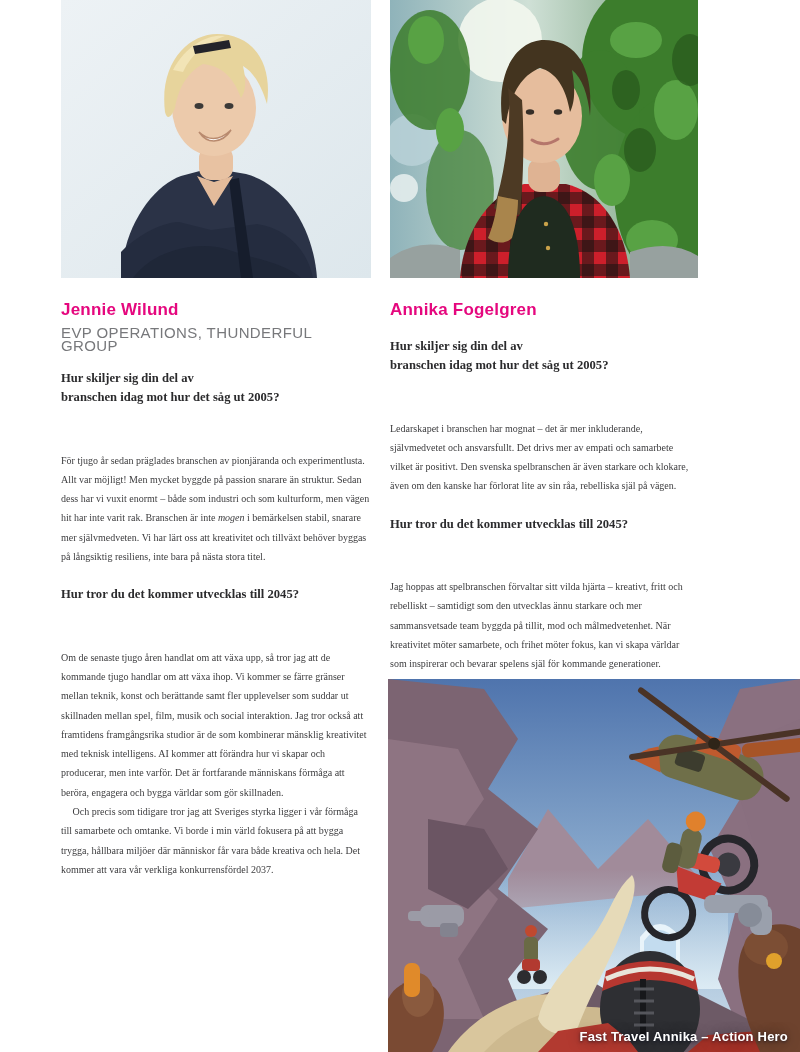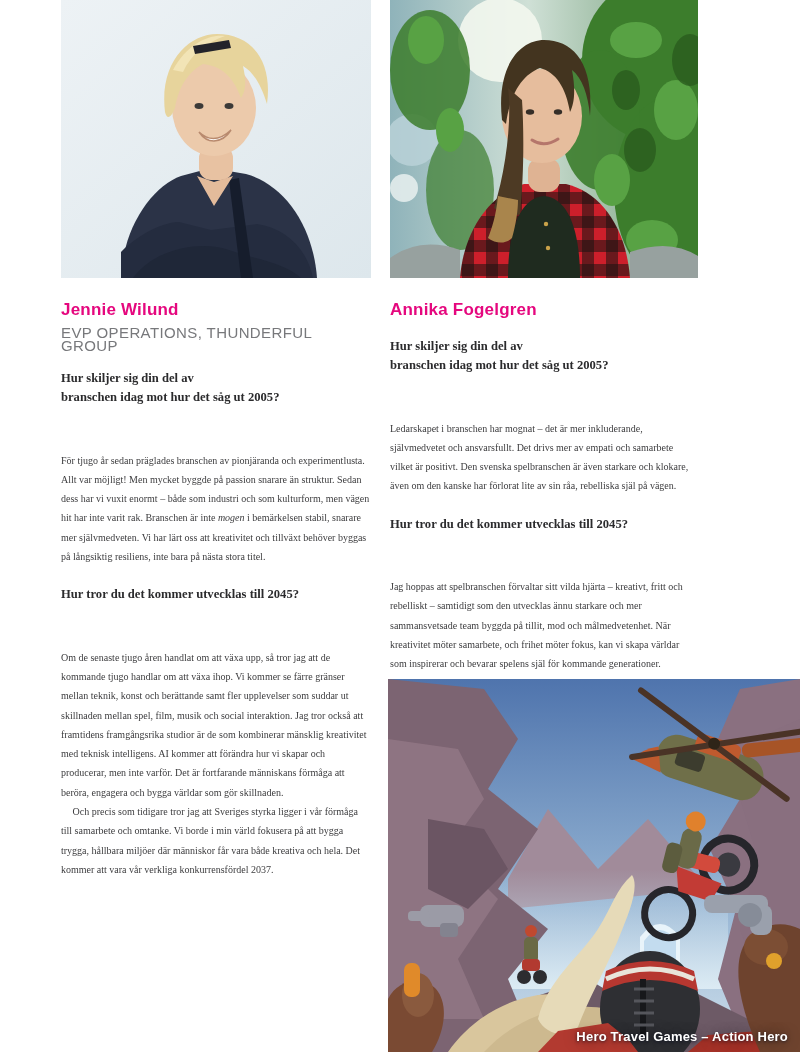--- a/index.html
+++ b/index.html
@@ -288,14 +288,14 @@
       <path d="M412,373 L412,250 C392,240 368,246 356,266 C344,288 352,330 372,373 Z" fill="#6e432e"></path>
       <ellipse cx="378" cy="268" rx="22" ry="18" fill="#7c4e34"></ellipse>
       <g fill="#9aa0ac">
         <rect x="316" y="216" width="64" height="18" rx="8"></rect>
         <rect x="362" y="226" width="22" height="30" rx="8"></rect>
         <circle cx="362" cy="236" r="12" fill="#868c98"></circle>
       </g>
       <circle cx="386" cy="282" r="8" fill="#e0a12c"></circle>
     </g>
   </svg>
-  <figcaption class="game-caption">Hero Travel Games – Action Hero</figcaption>
+  <figcaption class="game-caption">Fast Travel Annika – Action Hero</figcaption>
 </figure>
 
 </body></html>

